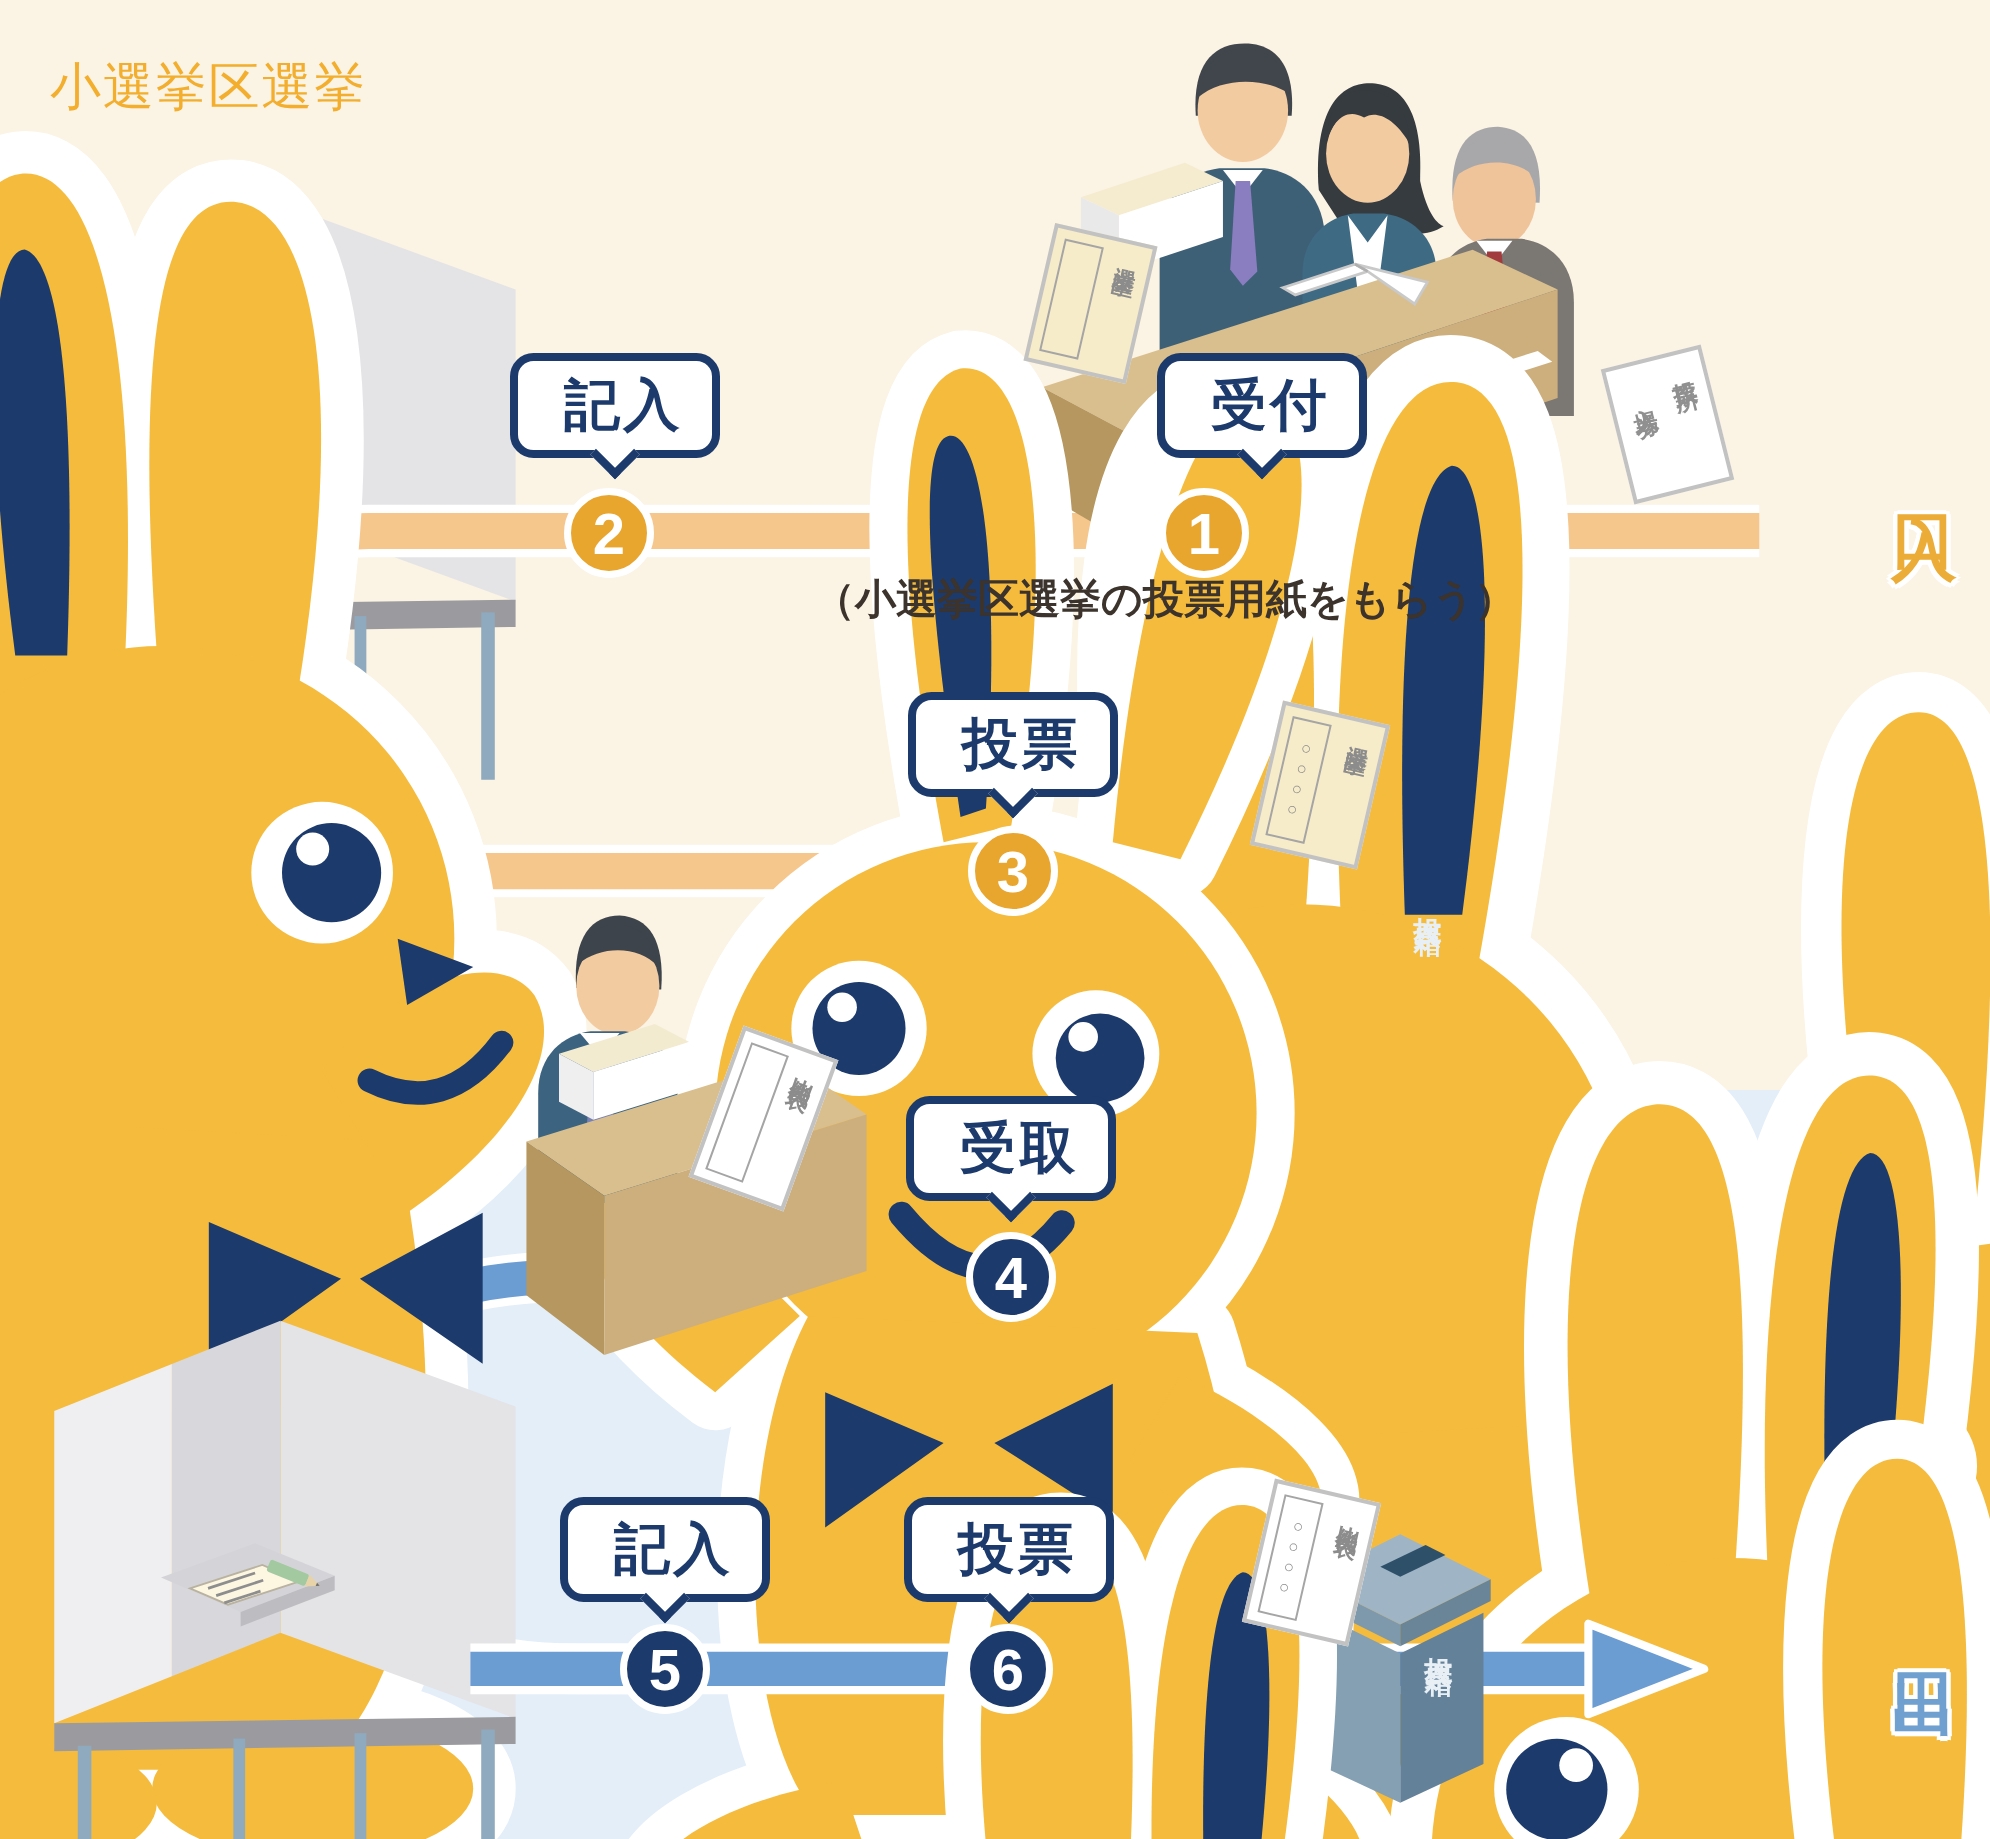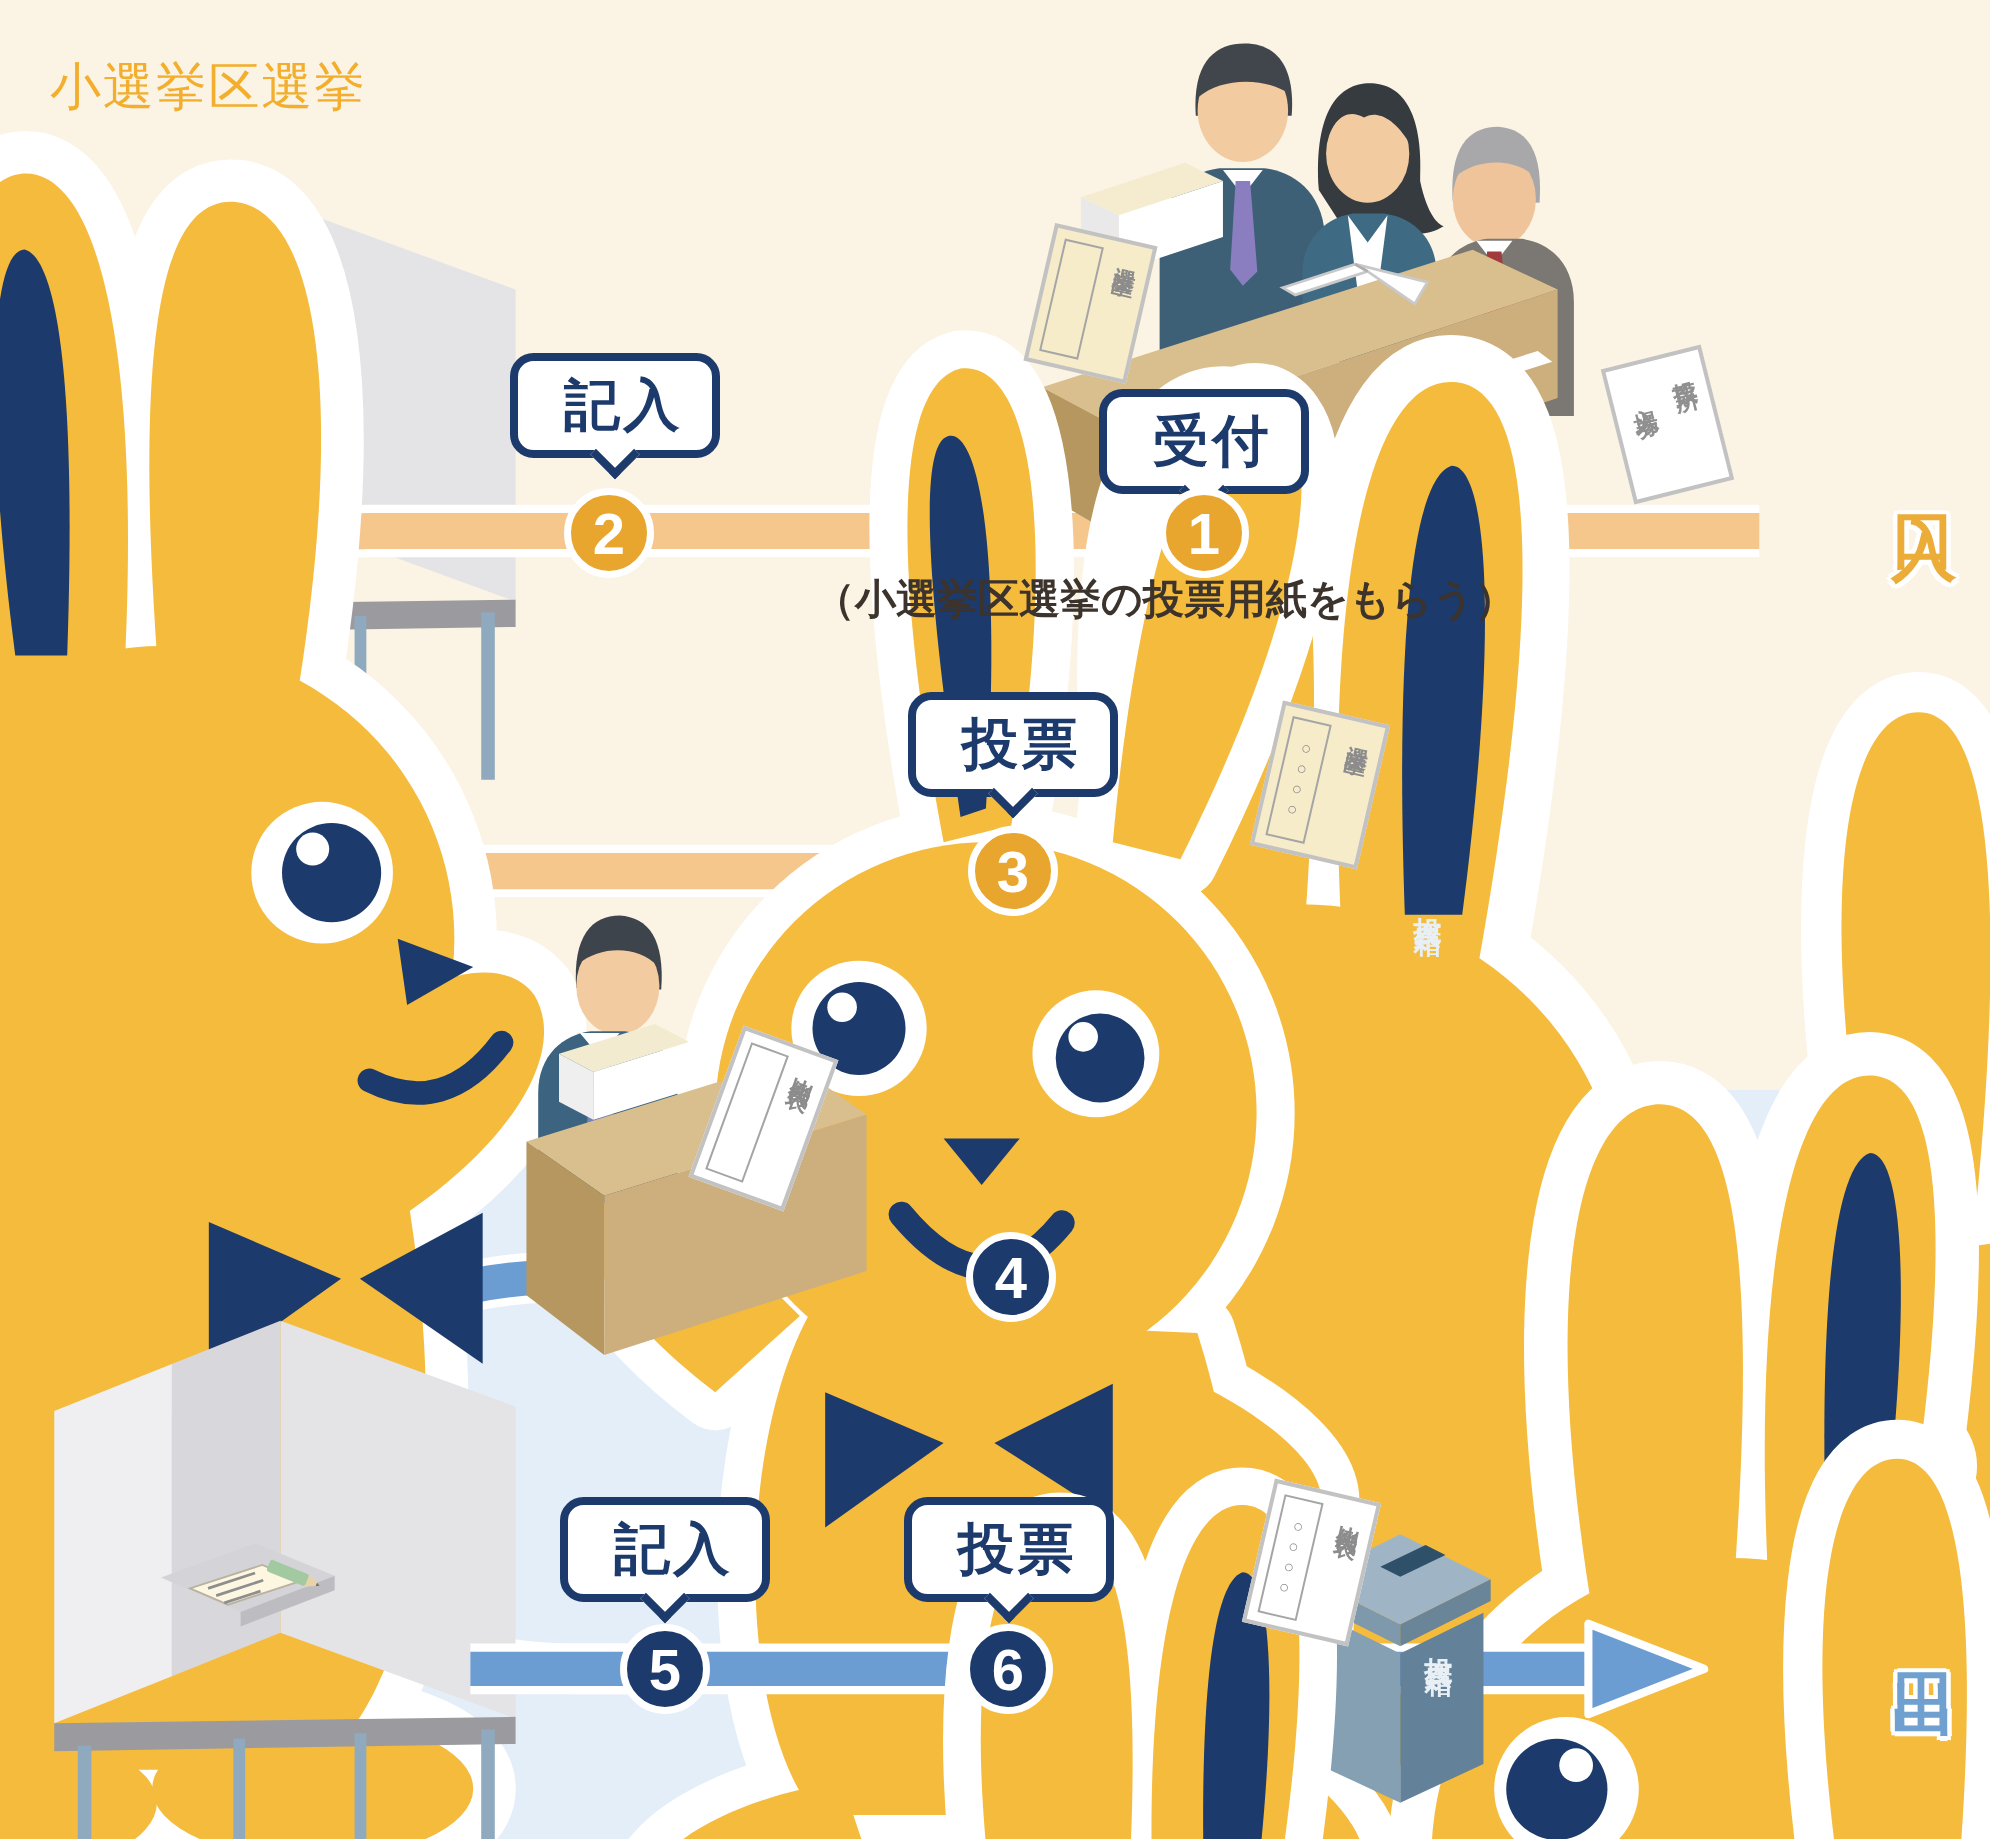--- a/index.html
+++ b/index.html
@@ -312,28 +312,31 @@
     <span class="frame">
       <span class="marks">○○○○</span>
     </span>
   </div>
 
   <div class="boxlabel" style="left:1408px;top:894px;">投票箱</div>
   <div class="boxlabel" style="left:1419px;top:1634px;">投票箱</div>
 
   <div class="title title1">小選挙区選挙</div>
 
-  <div class="bubble" style="left:1099px;top:353px;margin-top:36px;">
+  <div class="bubble" style="left:1157px;top:353px;">
     <span>受付</span>
   </div>
   <div class="bubble" style="left:510px;top:353px;">
     <span>記入</span>
   </div>
   <div class="bubble" style="left:908px;top:692px;">
     <span>投票</span>
+  </div>
+  <div class="bubble" style="left:906px;top:1096px;">
+    <span>受取</span>
   </div>
   <div class="bubble" style="left:560px;top:1497px;">
     <span>記入</span>
   </div>
   <div class="bubble" style="left:904px;top:1497px;">
     <span>投票</span>
   </div>
 
   <div class="num orange" style="left:1159px;top:488px;">1</div>
   <div class="num orange" style="left:564px;top:488px;">2</div>

